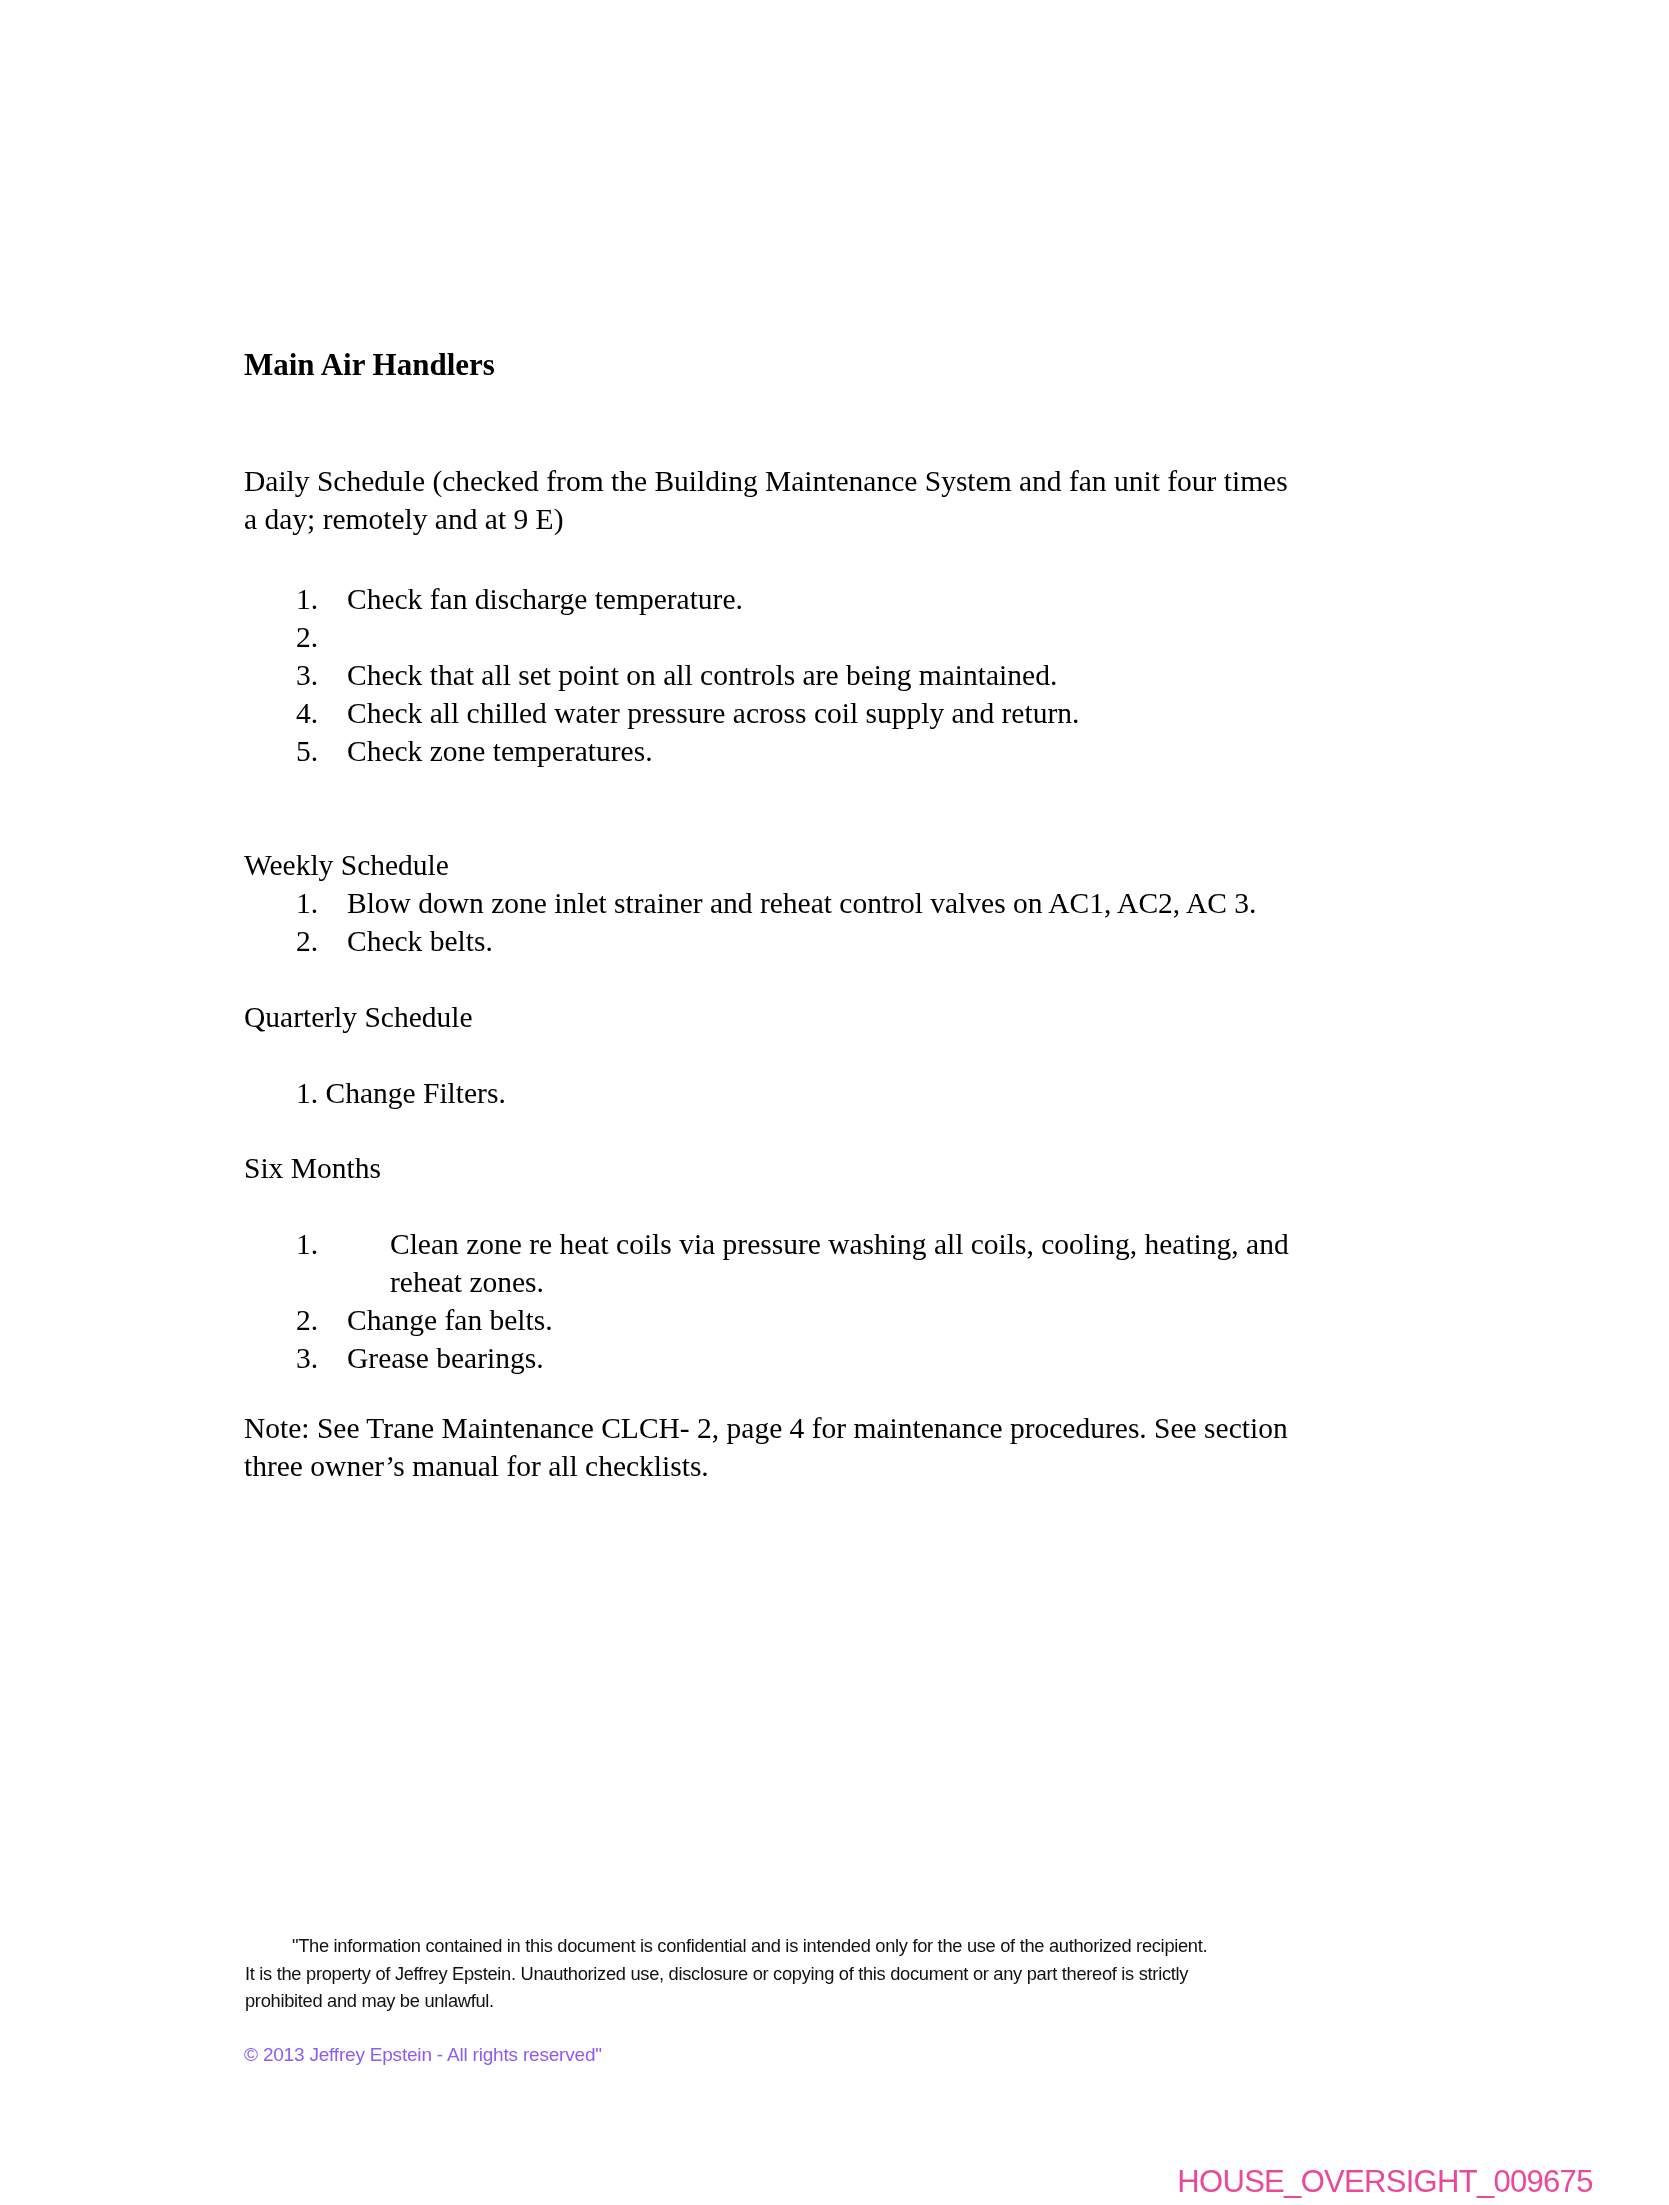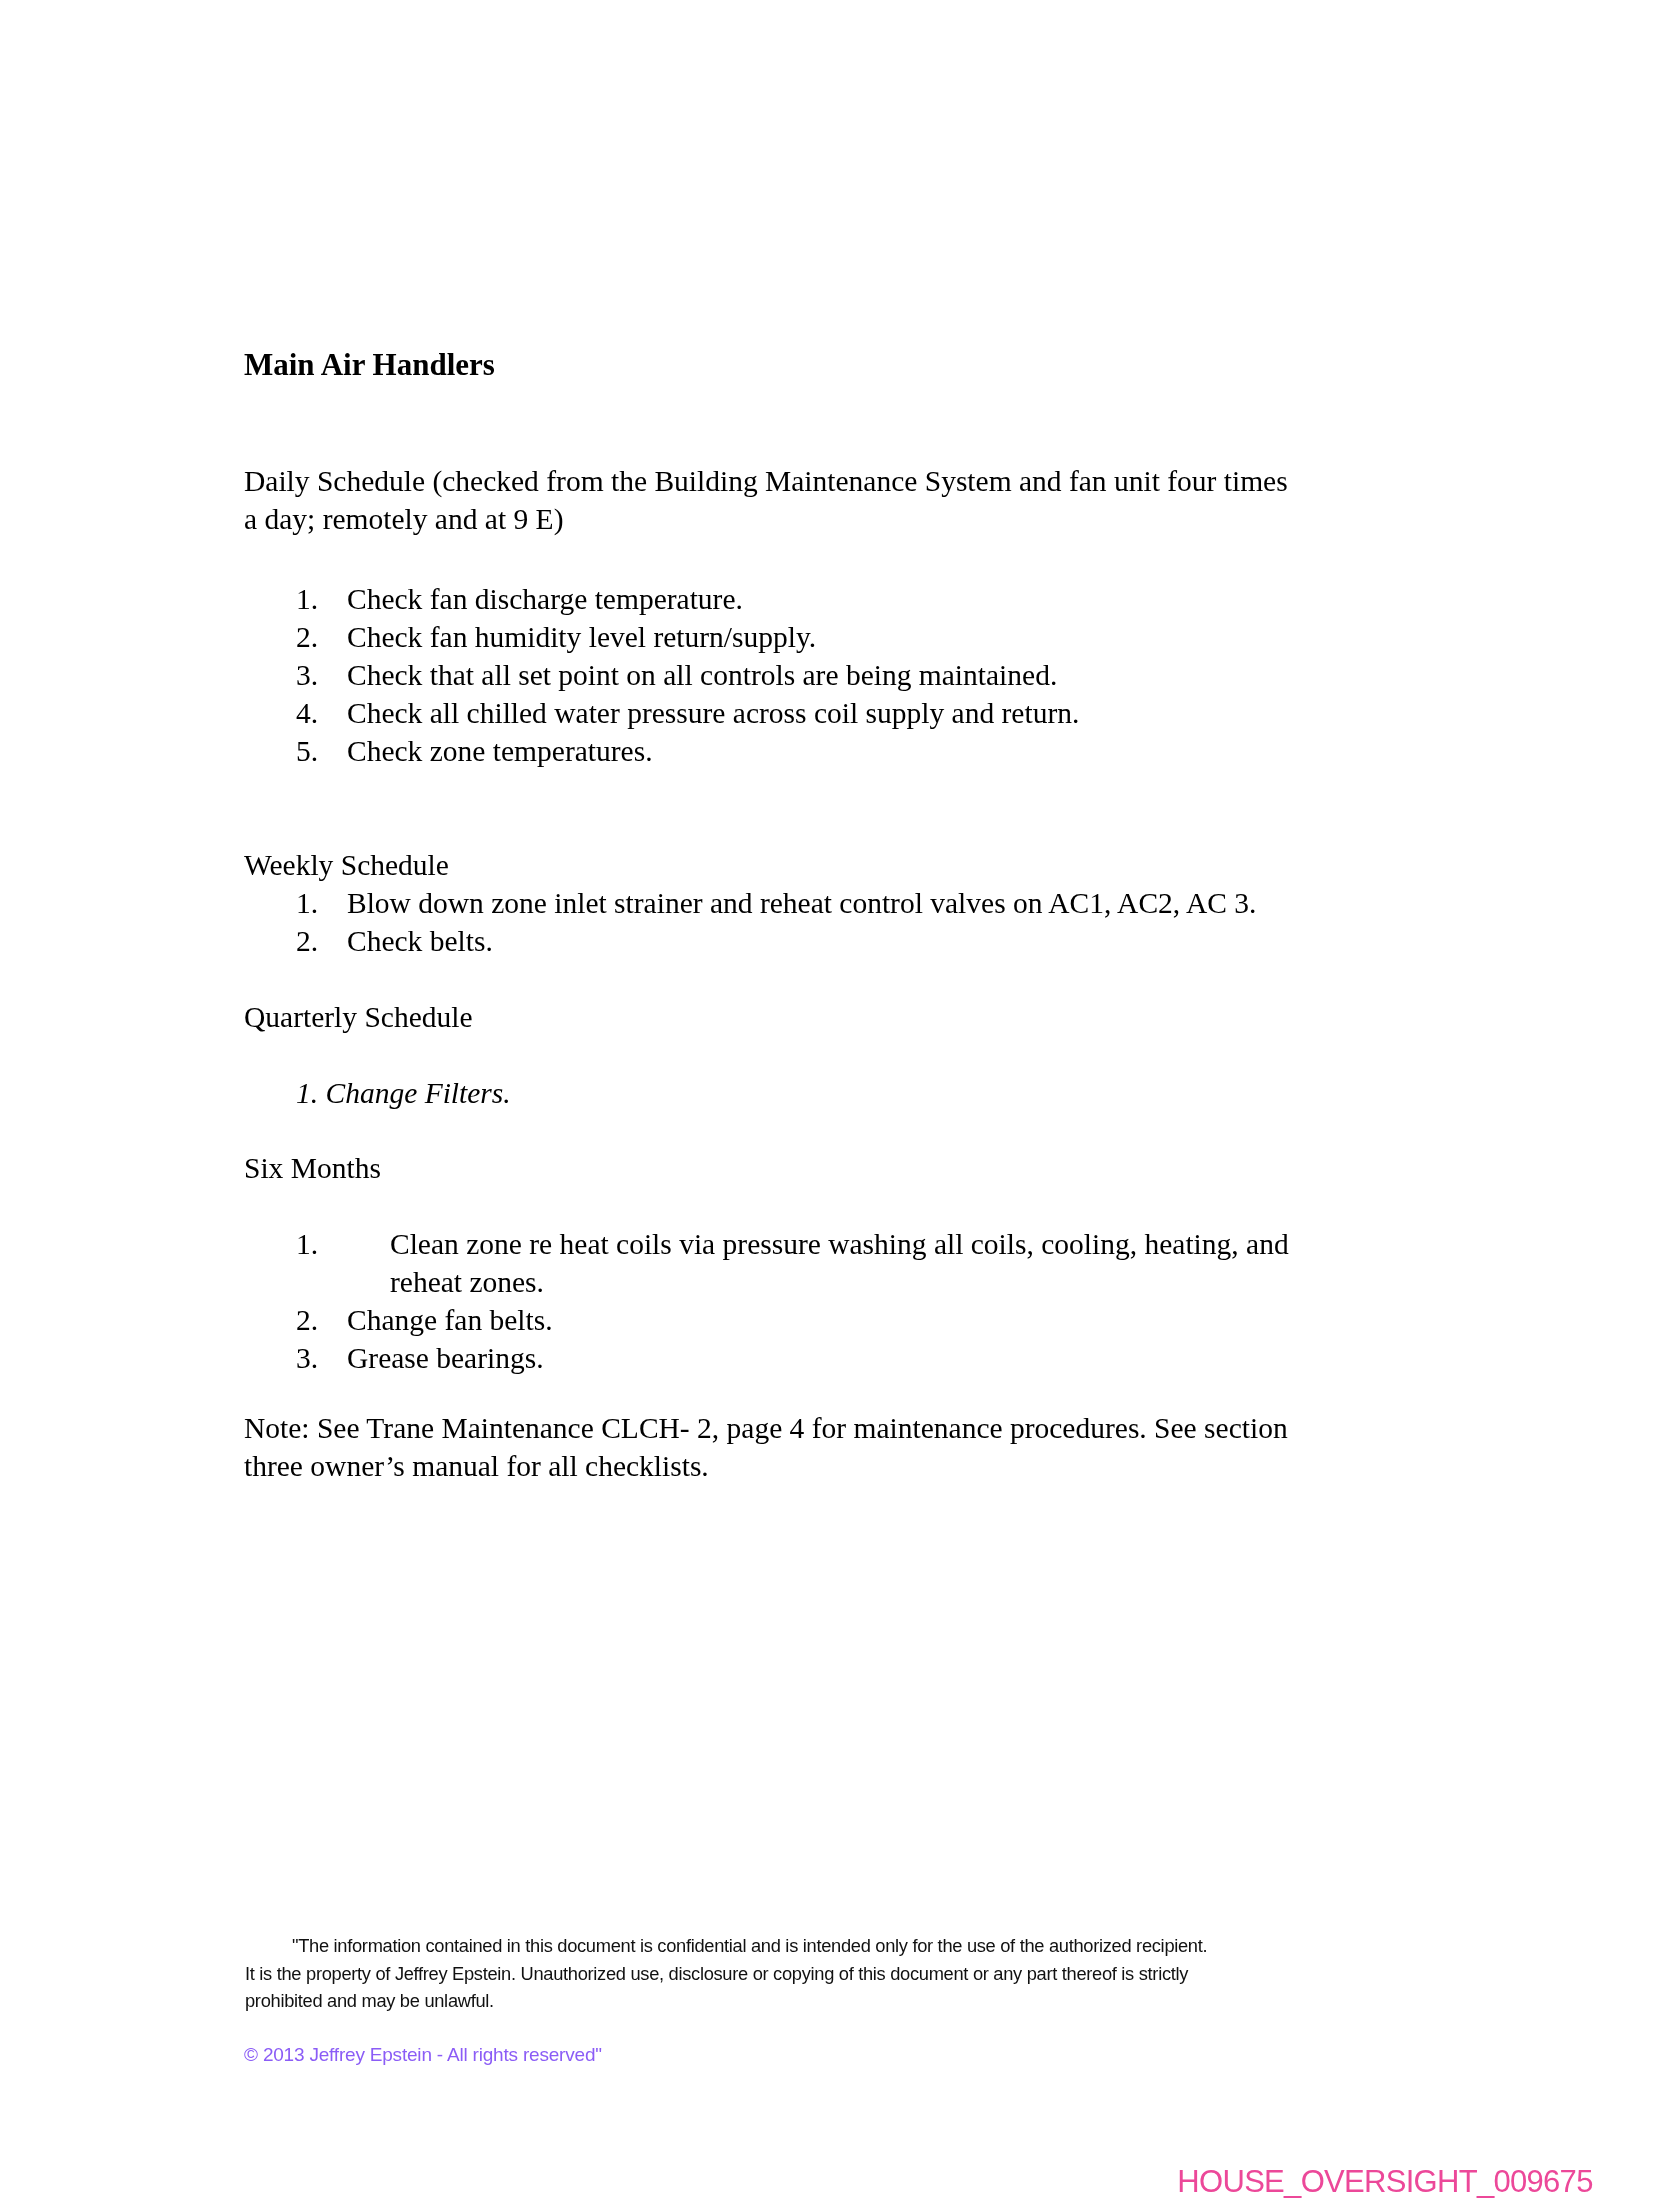--- a/index.html
+++ b/index.html
@@ -38,21 +38,20 @@
     top: 0;
   }
   .li .txt {
     display: block;
     margin-left: 103px;
   }
   .li .txt .wrapline { display: block; height: 38px; margin-left: 43px; }
   .inline-item {
     display: block;
     margin-left: 52px;
-    font-style: italic;
   }
   .footer-block {
     position: absolute;
     left: 245px;
     font-family: "Liberation Sans", "DejaVu Sans", sans-serif;
     font-size: 18.3px;
     line-height: 27.5px;
     letter-spacing: -0.3px;
     color: #111111;
     white-space: nowrap;
@@ -94,21 +93,20 @@
     <div class="line">a day; remotely and at 9 E)</div>
   </div>
 
   <div class="block" style="top:580px">
     <div class="li">
       <span class="num">1.</span>
       <span class="txt">Check fan discharge temperature.</span>
     </div>
     <div class="li">
       <span class="num">2.</span>
-      <span class="txt">Check fan humidity level return/supply.</span>
     </div>
     <div class="li">
       <span class="num">3.</span>
       <span class="txt">Check that all set point on all controls are being maintained.</span>
     </div>
     <div class="li">
       <span class="num">4.</span>
       <span class="txt">Check all chilled water pressure across coil supply and return.</span>
     </div>
     <div class="li">

